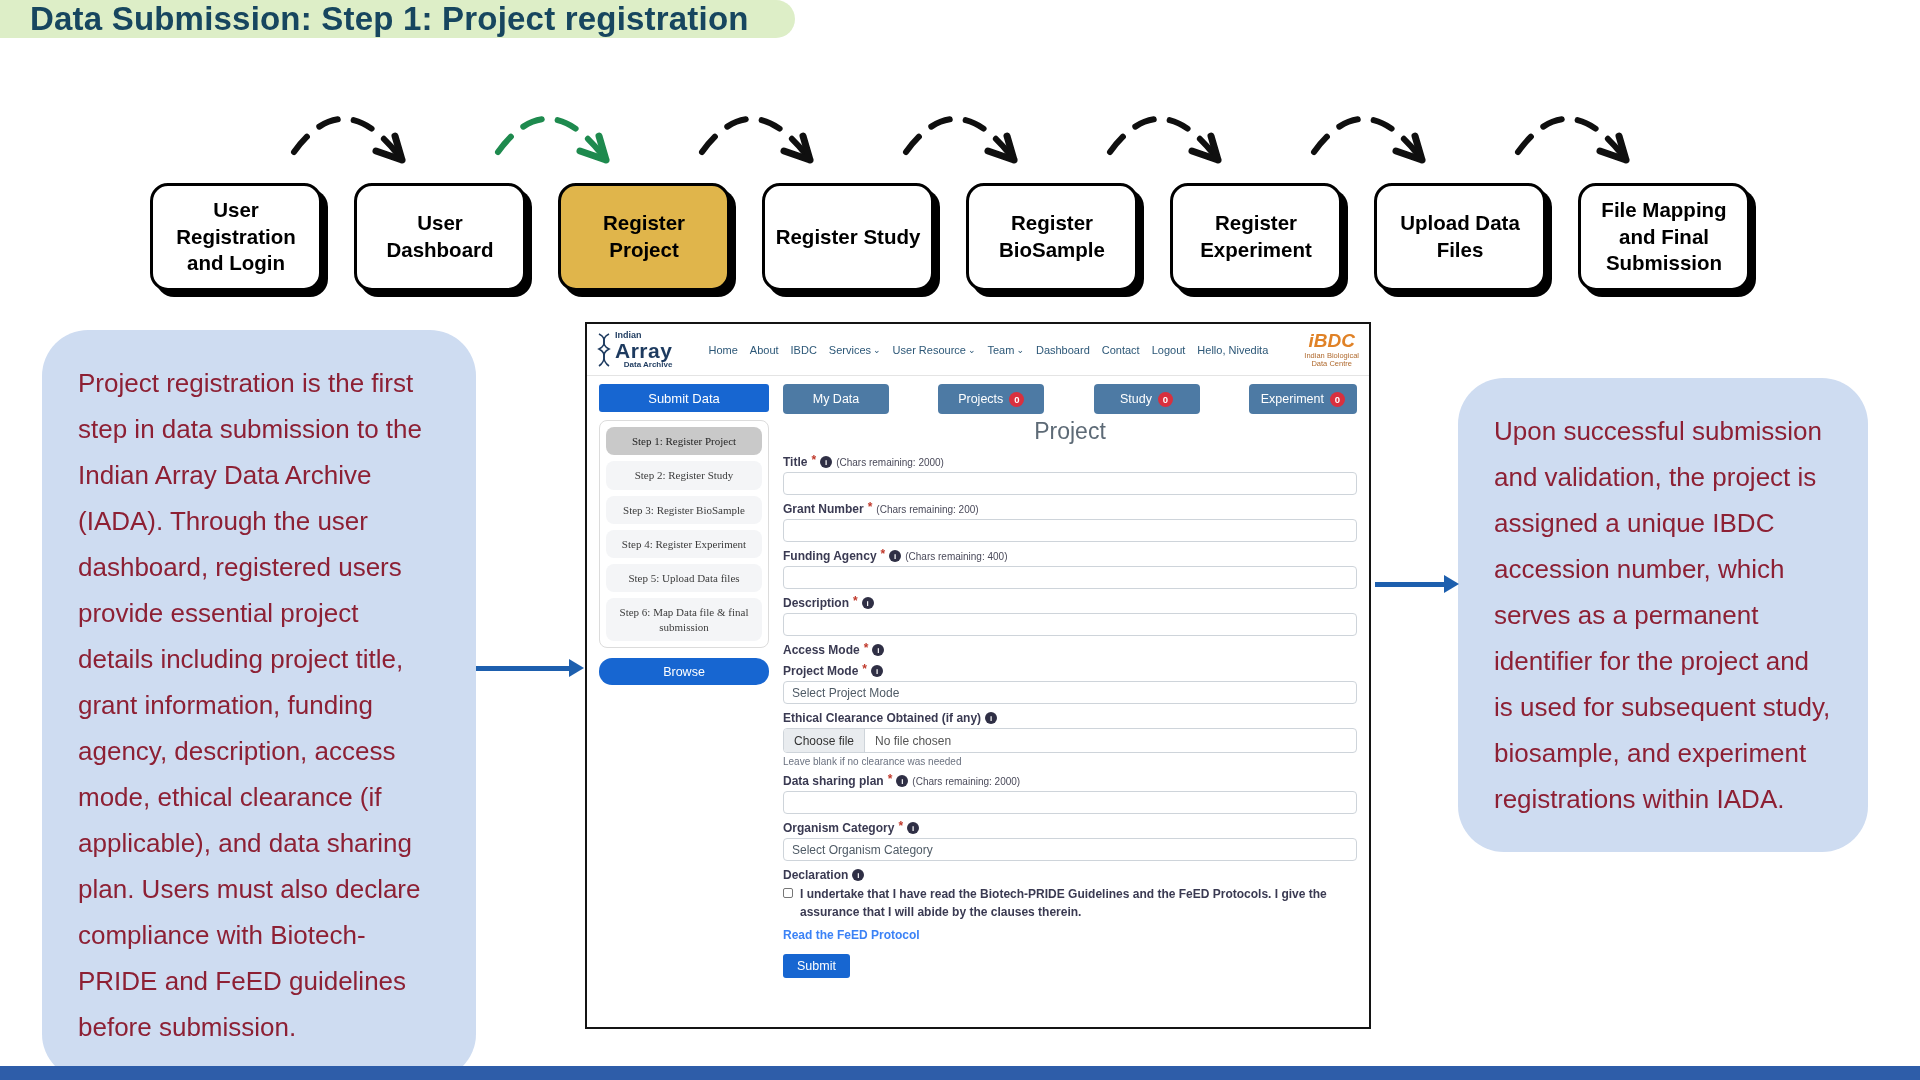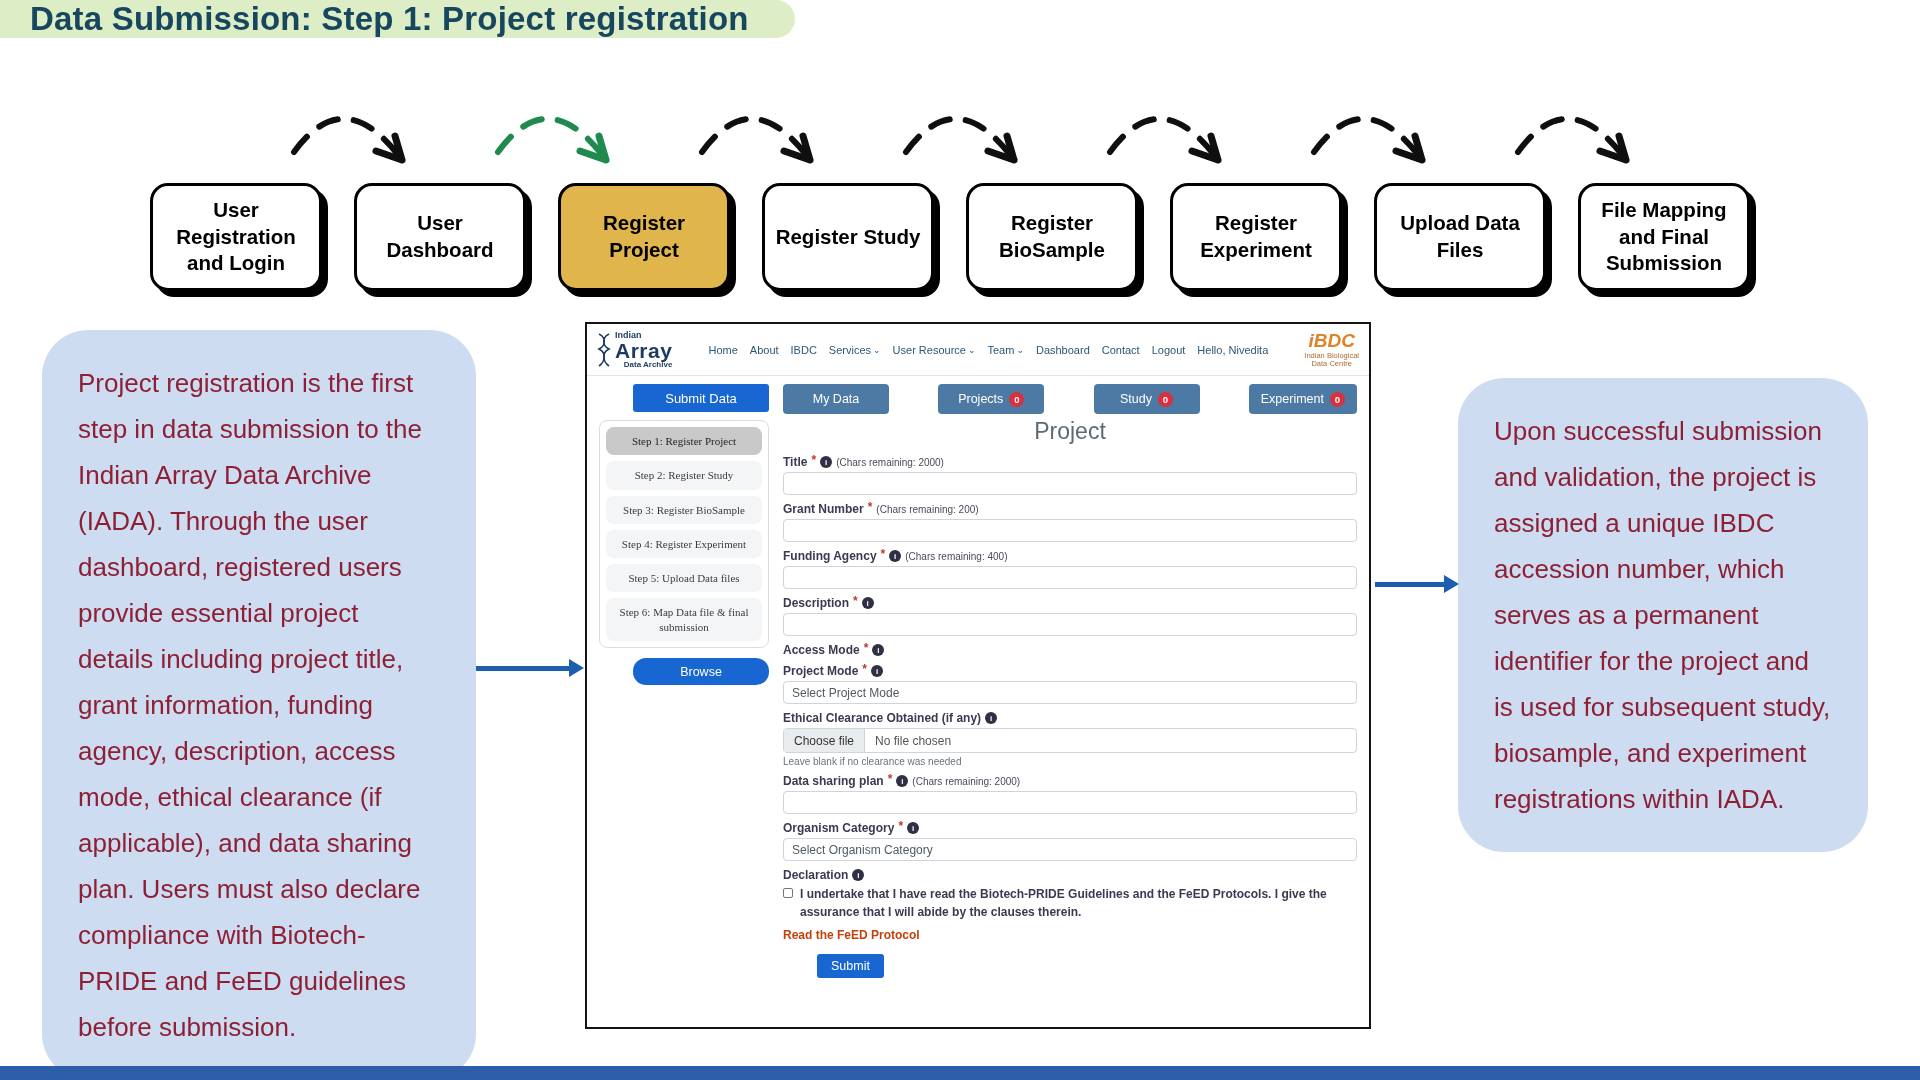--- a/index.html
+++ b/index.html
@@ -63,21 +63,21 @@
   .mitem { font-size:11px; color:var(--nav_link,#2c5777); white-space:nowrap; display:flex; align-items:center; gap:2px; }
   .caret { font-size:9px; color:var(--nav_link,#2c5777); }
   .ibdc { display:flex; flex-direction:column; align-items:center; line-height:1.1; }
   .ibdc-mark { font-size:19px; font-weight:bold; color:var(--ibdc_orange,#e08227); font-style:italic; }
   .ibdc-cap { font-size:7.5px; color:#b06a2e; }
 
   .ss-body { display:flex; gap:14px; padding:8px 12px 0 12px; }
   .ss-side { width:170px; flex:none; }
   .btn-primary {
     background:var(--primary_btn,#1766d1); color:#fff; display:flex; align-items:center; justify-content:center;
-    border-radius:3px; font-size:13px;margin-left:34px;
+    border-radius:3px; font-size:13px;
   }
   .submit-data { height:28px; margin-bottom:8px; }
   .steps-card { border:1px solid #dcdcdc; border-radius:8px; padding:6px; background:#fff;font-family:Liberation Serif, serif; }
   .step-item {
     background:#f4f5f7; border-radius:8px; padding:7px 5px; margin-bottom:6px;
     font-size:11px; line-height:1.3; color:#3c3c3c; text-align:center;
   }
   .step-item:last-child { margin-bottom:0; }
   .step-item.active { background:#c9c9c9; color:#1f1f1f; }
   .browse { height:27px; margin-top:10px; border-radius:13px; font-size:12.5px; }
@@ -105,21 +105,21 @@
   .tinput { height:23px; border:1px solid #ced4da; border-radius:4px; background:#fff; }
   .tselect { height:23px; border:1px solid #ced4da; border-radius:4px; background:#fff; display:flex; align-items:center; padding:0 8px; font-size:12px; color:#4f5b66; }
   .ffile { height:25px; border:1px solid #ced4da; border-radius:4px; display:flex; align-items:stretch; overflow:hidden; background:#fff; }
   .ffile-btn { background:#e9ecef; border-right:1px solid #ced4da; display:flex; align-items:center; padding:0 10px; font-size:12px; color:#333; }
   .ffile-status { display:flex; align-items:center; padding:0 10px; font-size:12px; color:#555; }
   .hint { font-size:10px; color:#6b7280; margin-top:3px; }
 
   .dec-line { display:flex; gap:7px; align-items:flex-start; margin-top:2px; }
   .cb { width:10px; height:10px; border:1px solid #767676; border-radius:2px; background:#fff; flex:none; margin-top:3px; }
   .dec-text { font-size:12px; font-weight:bold; color:#3a3a52; line-height:1.5; }
-  .feed-link { font-size:12px; font-weight:bold; color:#c2410c; margin:7px 0 12px; }
+  .feed-link { font-size:12px; font-weight:bold; color:#3b82f6; margin:7px 0 12px; }
   .ss-submit { display:inline-flex; padding:5px 14px; font-size:12.5px; }
 </style>
 </head>
 <body>
 
 <div class="banner">
   <span>Data Submission: Step 1: Project registration</span>
 </div>
 
 <svg class="arrows" viewBox="0 0 1920 320">

